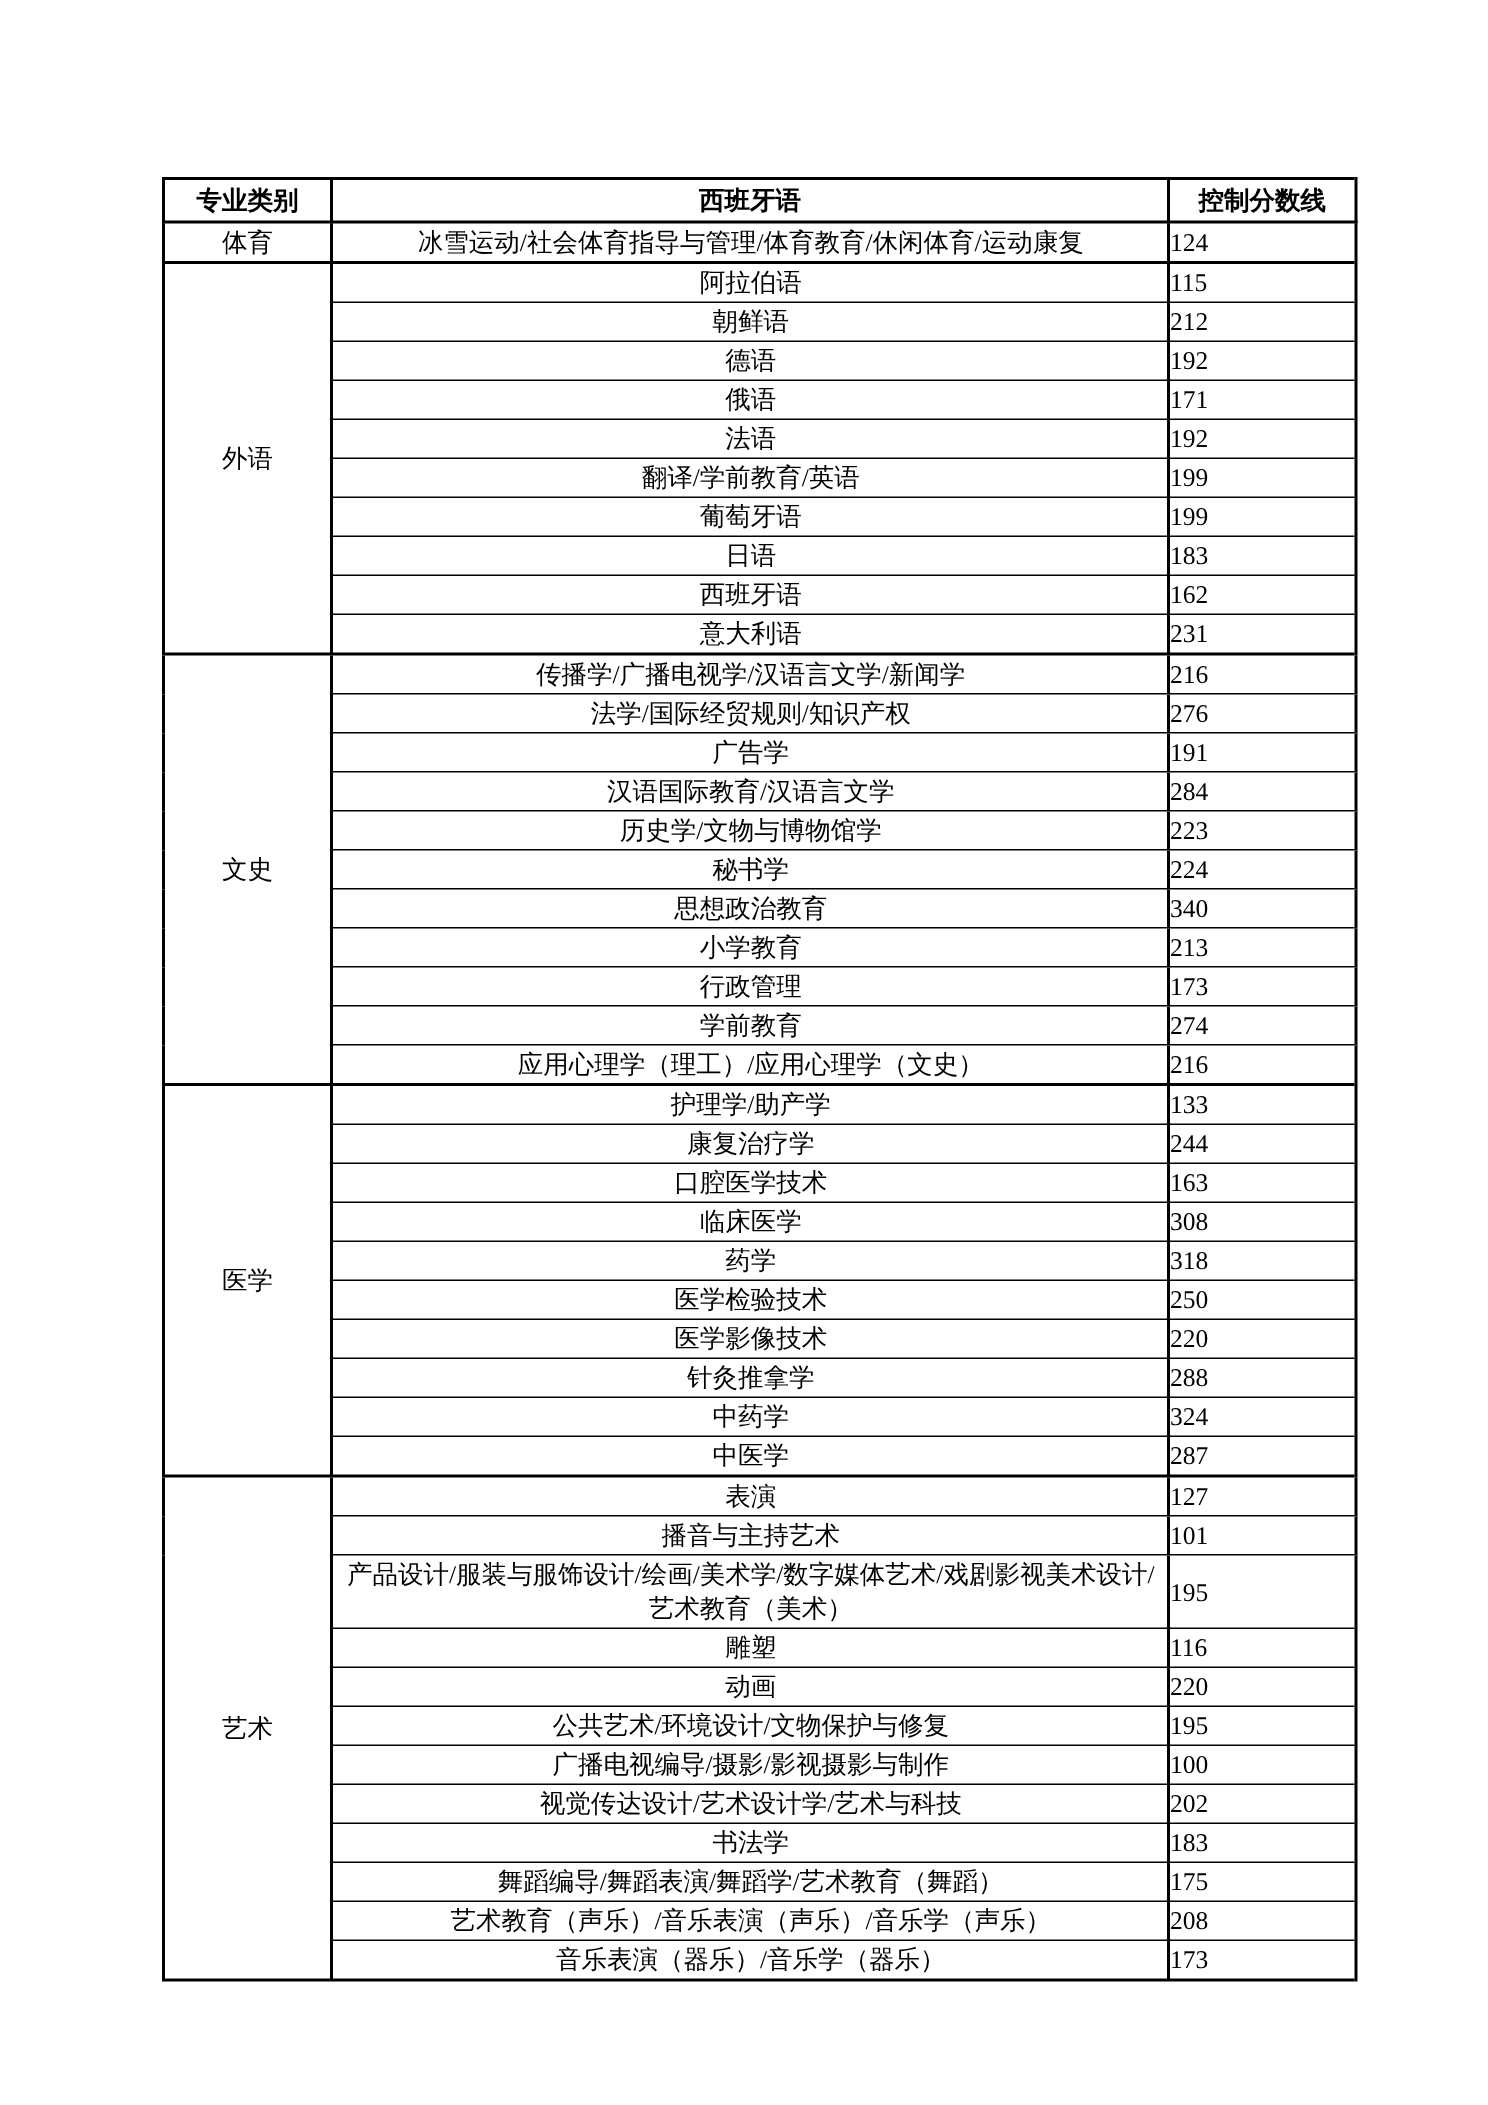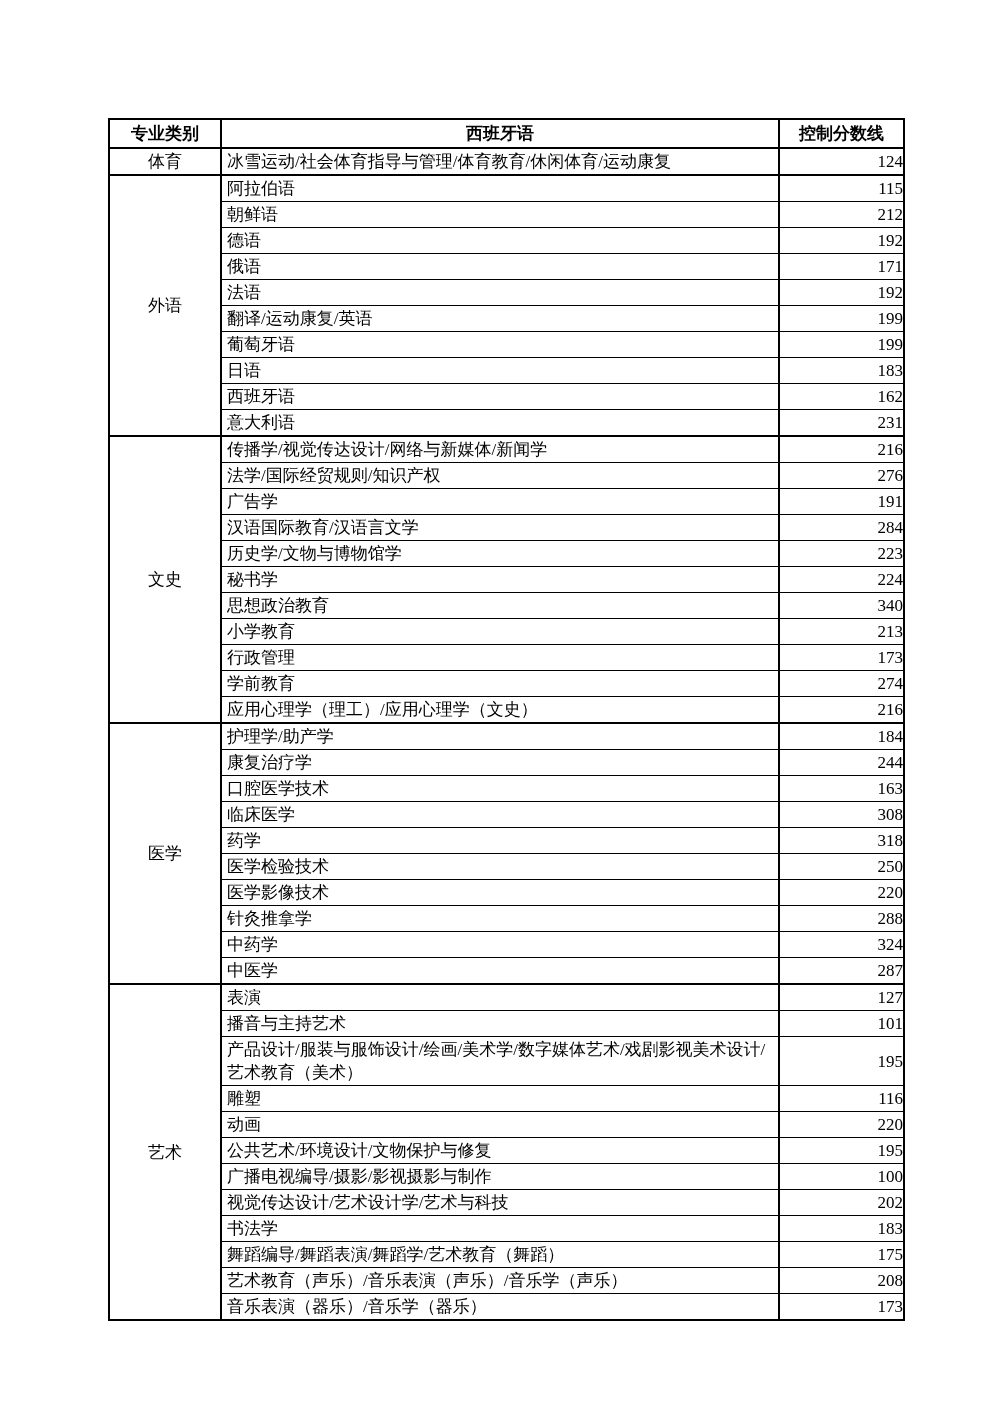--- a/index.html
+++ b/index.html
@@ -51,26 +51,26 @@
     border-bottom: 2px solid #000;
   }
   .score-table tbody td {
     height: 23px;
   }
   td.cat {
     text-align: center;
     vertical-align: middle;
   }
   td.major {
-    text-align: left;
+    text-align: center;
     padding: 1px 4px 1px 5px;
     word-break: break-all;
   }
   td.score {
-    text-align: right;
+    text-align: left;
   }
   tr.group-start td {
     border-top: 2px solid #000;
   }
 </style>
 </head>
 <body>
 
 <div class="page">
   <div class="table-wrap">
@@ -108,42 +108,42 @@
           </tr>
           <tr>
             <td class="major">俄语</td>
             <td class="score">171</td>
           </tr>
           <tr>
             <td class="major">法语</td>
             <td class="score">192</td>
           </tr>
           <tr>
-            <td class="major">翻译/运动康复/英语</td>
+            <td class="major">翻译/学前教育/英语</td>
             <td class="score">199</td>
           </tr>
           <tr>
             <td class="major">葡萄牙语</td>
             <td class="score">199</td>
           </tr>
           <tr>
             <td class="major">日语</td>
             <td class="score">183</td>
           </tr>
           <tr>
             <td class="major">西班牙语</td>
             <td class="score">162</td>
           </tr>
           <tr>
             <td class="major">意大利语</td>
             <td class="score">231</td>
           </tr>
           <tr class="group-start">
             <td class="cat" rowspan="11">文史</td>
-            <td class="major">传播学/视觉传达设计/网络与新媒体/新闻学</td>
+            <td class="major">传播学/广播电视学/汉语言文学/新闻学</td>
             <td class="score">216</td>
           </tr>
           <tr>
             <td class="major">法学/国际经贸规则/知识产权</td>
             <td class="score">276</td>
           </tr>
           <tr>
             <td class="major">广告学</td>
             <td class="score">191</td>
           </tr>
@@ -175,21 +175,21 @@
             <td class="major">学前教育</td>
             <td class="score">274</td>
           </tr>
           <tr>
             <td class="major">应用心理学（理工）/应用心理学（文史）</td>
             <td class="score">216</td>
           </tr>
           <tr class="group-start">
             <td class="cat" rowspan="10">医学</td>
             <td class="major">护理学/助产学</td>
-            <td class="score">184</td>
+            <td class="score">133</td>
           </tr>
           <tr>
             <td class="major">康复治疗学</td>
             <td class="score">244</td>
           </tr>
           <tr>
             <td class="major">口腔医学技术</td>
             <td class="score">163</td>
           </tr>
           <tr>

